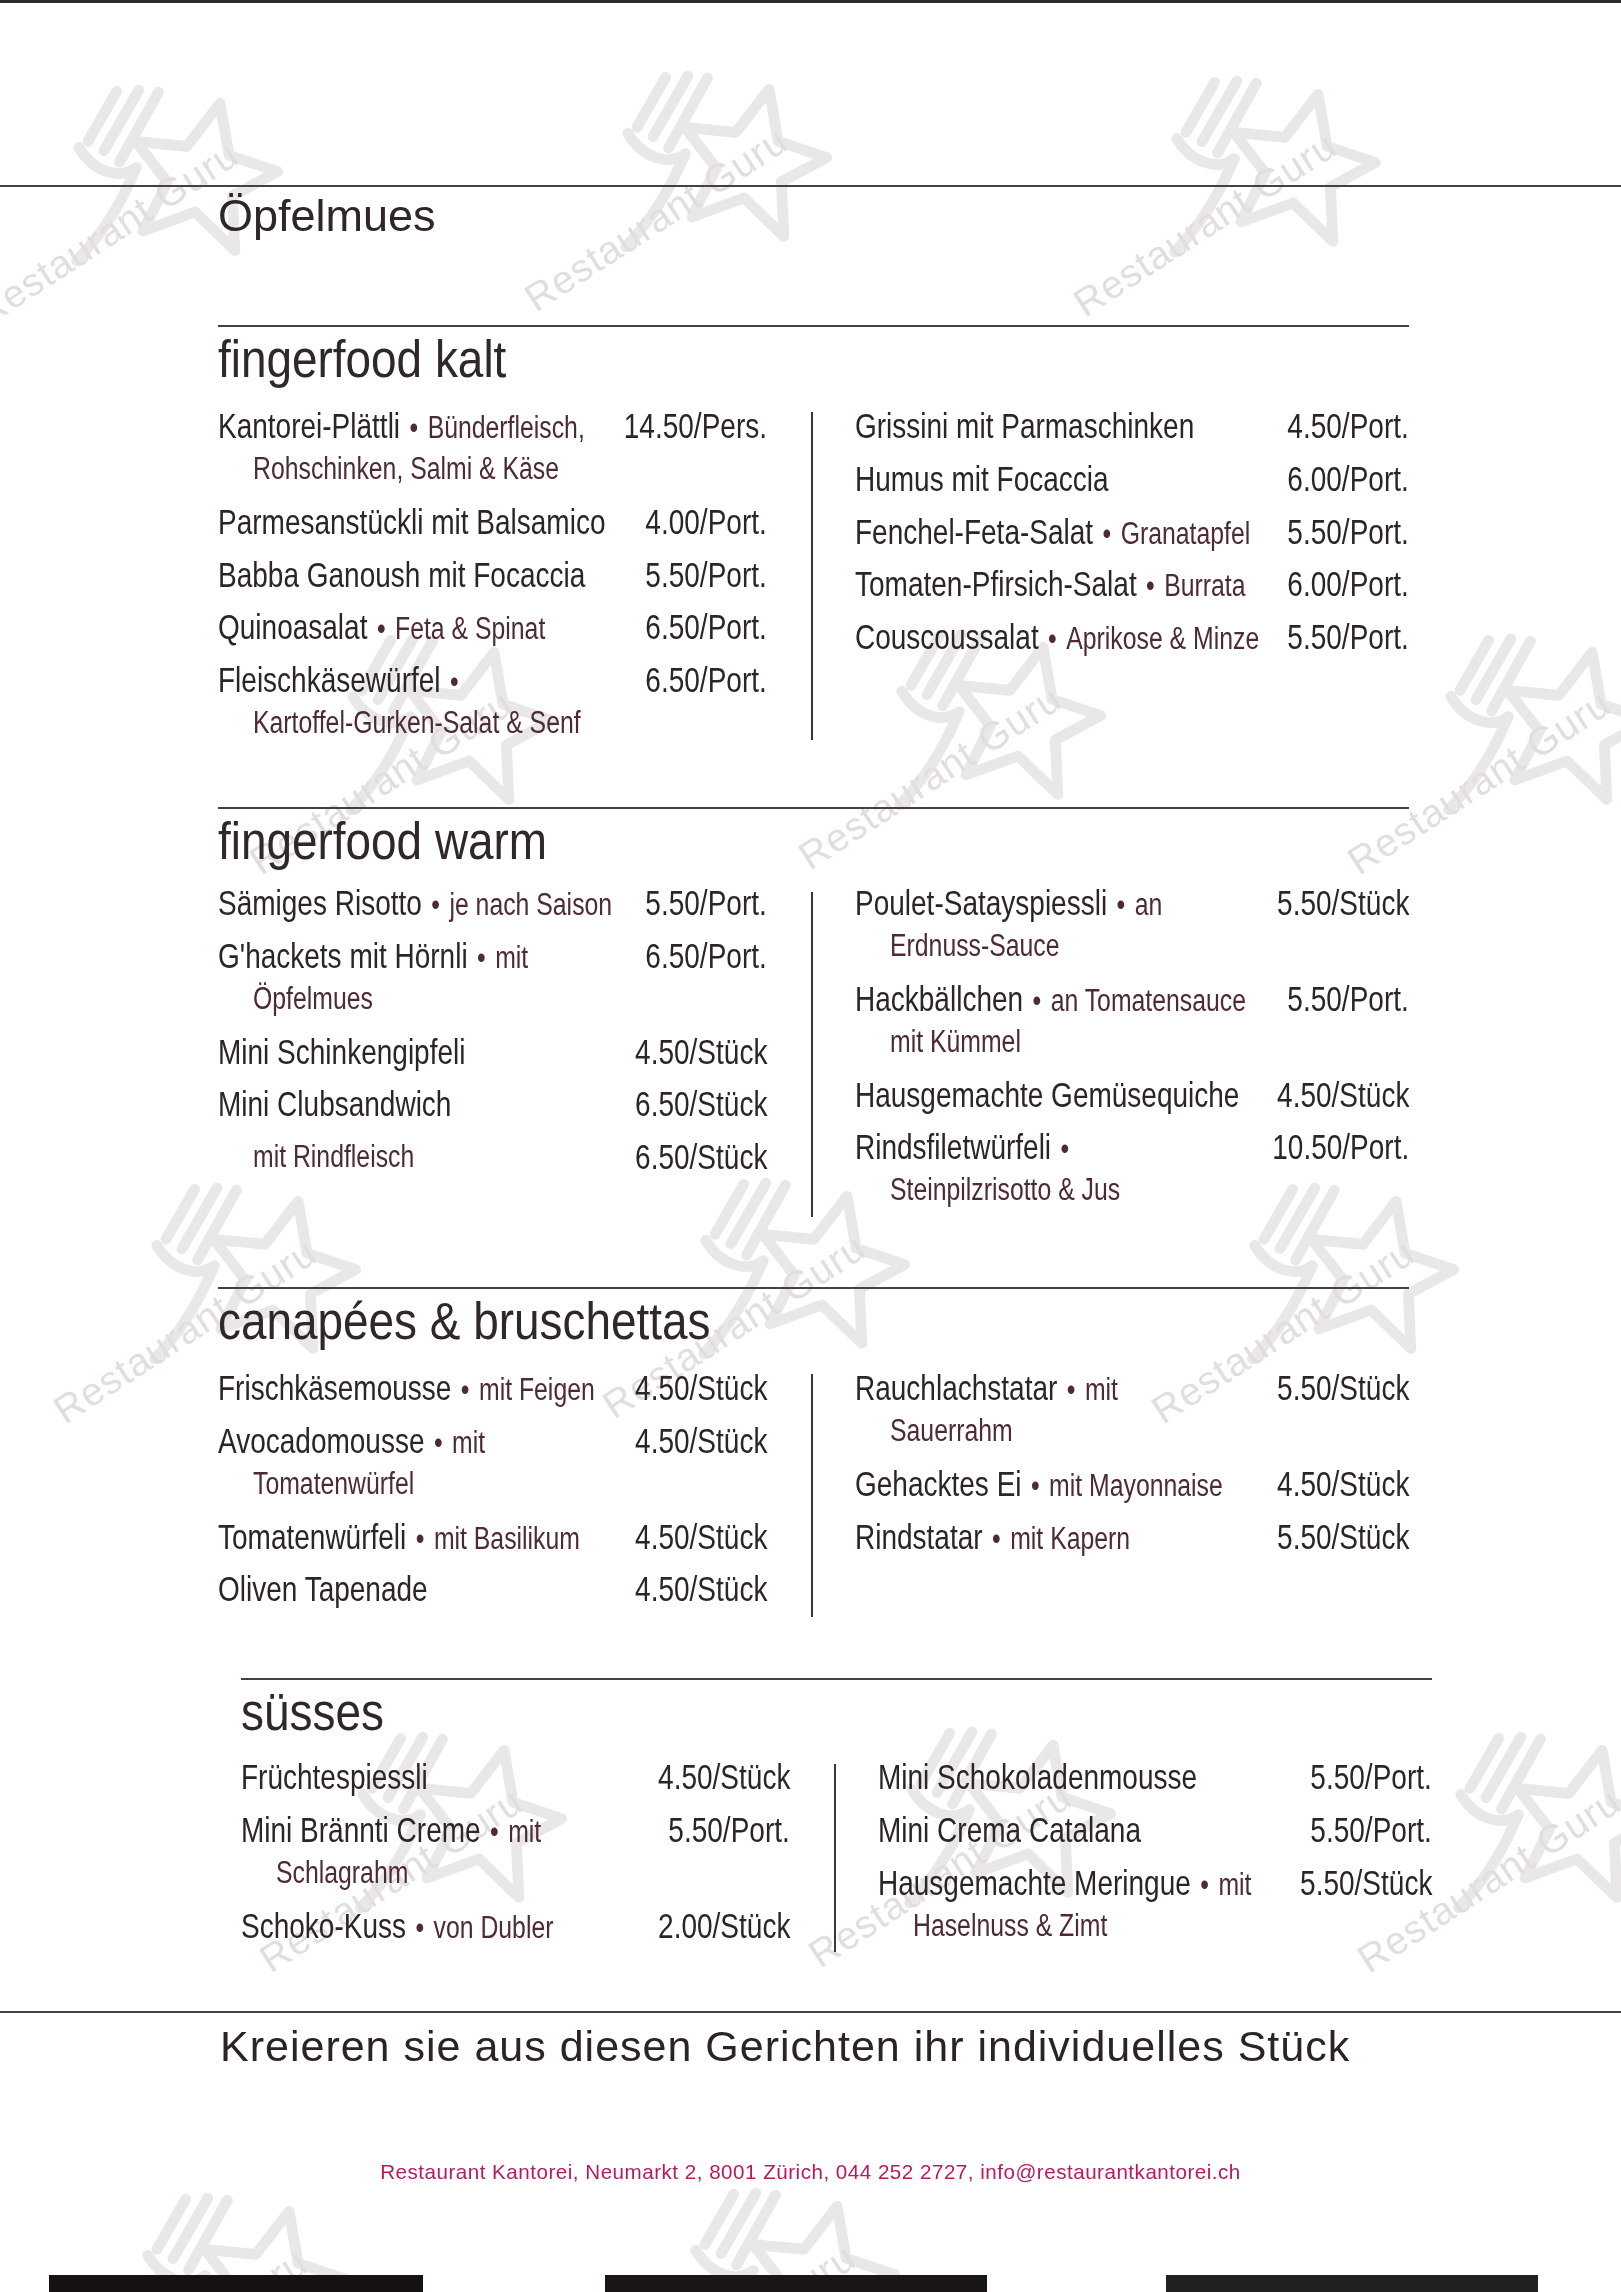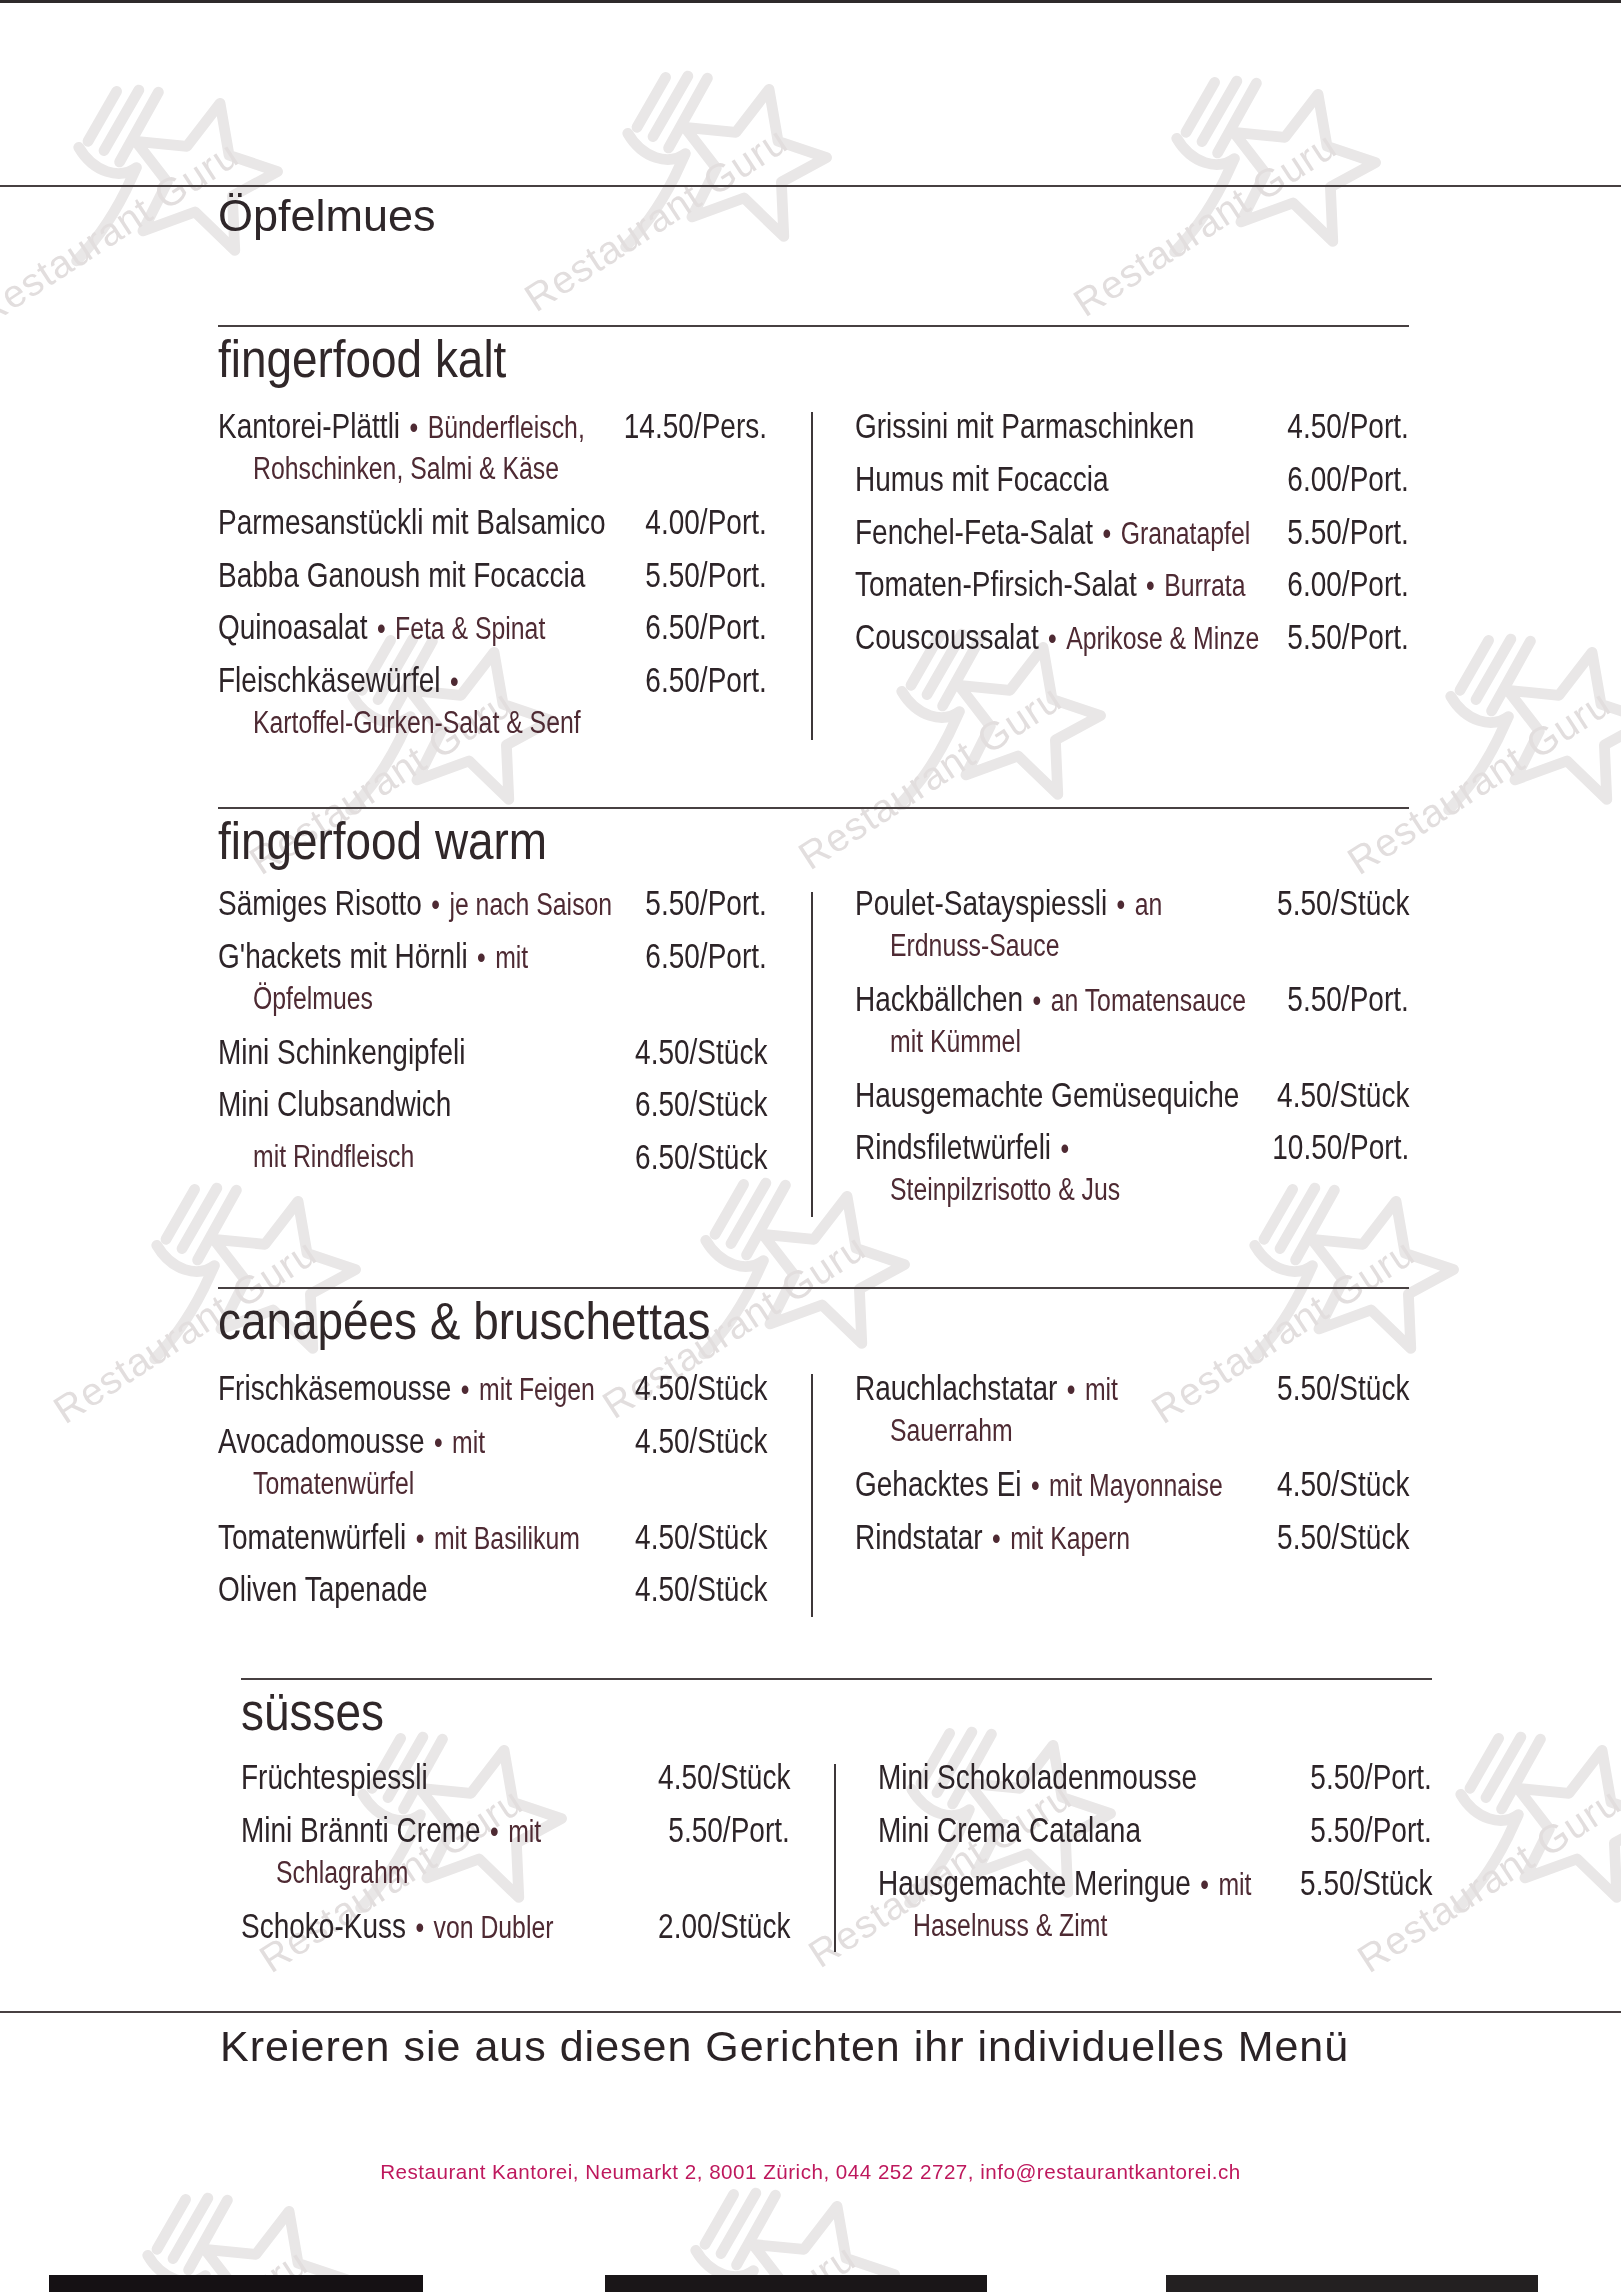--- a/index.html
+++ b/index.html
@@ -422,19 +422,19 @@
     </div>
     <div class="row">
       <div class="l1"><span class="sx8"><span class="nm">Hausgemachte Meringue</span><span class="sep">•</span><span class="ds">mit</span></span></div>
       <div class="l2"><span class="sx8">Haselnuss &amp; Zimt</span></div>
       <div class="price"><span class="sx8">5.50/Stück</span></div>
     </div>
   </div>
 </section>
 
 <div class="rule rule-full" style="top:2011px;"></div>
-<div class="footer-note">Kreieren sie aus diesen Gerichten ihr individuelles Menü</div>
+<div class="footer-note">Kreieren sie aus diesen Gerichten ihr individuelles Stück</div>
 <div class="address">Restaurant Kantorei, Neumarkt 2, 8001 Zürich, 044 252 2727, info@restaurantkantorei.ch</div>
 
 <div class="bar bar1"></div>
 <div class="bar bar2"></div>
 <div class="bar bar3"></div>
 
 
 </body></html>

